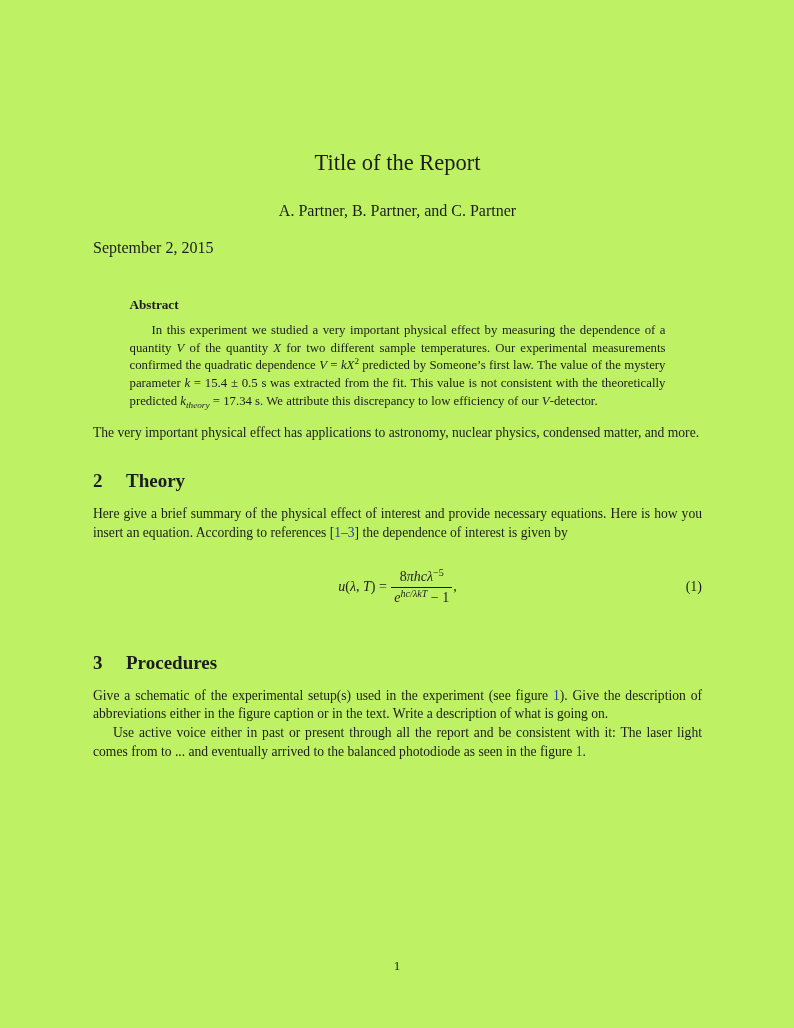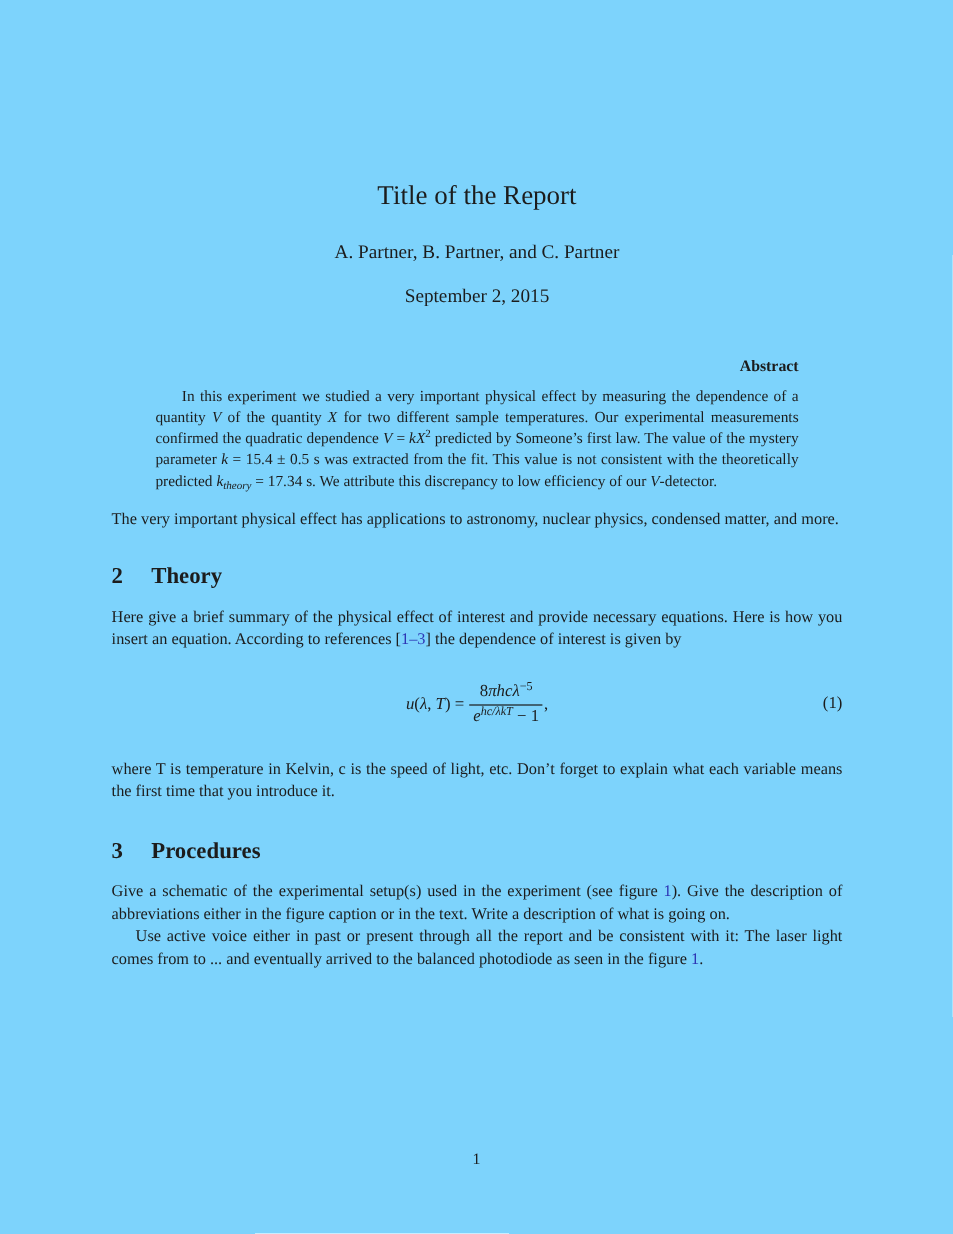--- a/index.html
+++ b/index.html
@@ -7,52 +7,51 @@
     --link:#2d35b5;
   }
   html,body{margin:0;padding:0;background:#ffffff;}
   .page{
     position:relative;
     width:794px;
     height:1028px;
     margin:0 auto;
     box-sizing:border-box;
     padding:150px 92px 0 93px;
-    background:#7dd3fc;
+    background:#bef264;
     color:var(--text);
     font-family:"Liberation Serif","DejaVu Serif",serif;
     overflow:hidden;
   }
   
   .doc-title{
     margin:0;
     font-size:22.5px;
     font-weight:normal;
     text-align:center;
     line-height:1.15;
   }
   .authors{
     margin-top:26px;
     font-size:16px;
     text-align:center;
   }
   .date{
     margin-top:19px;
     font-size:16px;
-    text-align:center;
   }
   
   .abstract{
     width:536px;
     margin:40px auto 0 auto;
   }
   .abstract-heading{
     font-size:13.2px;
     font-weight:bold;
-    text-align:right;
+    text-align:left;
     margin-bottom:9px;
   }
   .abstract-body{
     margin:0;
     font-size:12.8px;
     line-height:1.39;
     text-align:justify;
     text-indent:22px;
   }
   
@@ -139,21 +138,20 @@
   <div class="equation">
     <span class="eq-content">
       <span class="eq-lhs"><span class="seg-i">u</span><span>(</span><span class="seg-i">λ</span><span>, </span><span class="seg-i">T</span><span>) = </span></span><span class="frac">
           <span class="num"><span>8</span><span class="seg-i">πhcλ</span><span class="seg-sup">−5</span></span>
           <span class="den"><span class="seg-i">e</span><span class="seg-sup seg-i">hc/λkT</span><span> − 1</span></span>
         </span><span class="eq-trail">,</span>
     </span>
     <span class="eq-number">(1)</span>
   </div>
 
-  <p class="body noindent cont"><span>where T is temperature in Kelvin, c is the speed of light, etc. Don’t forget to explain what each variable means the first time that you introduce it.</span></p>
 
   <h2 class="section-heading mt-sec3">
     <span class="sec-num">3</span><span>Procedures</span>
   </h2>
   <p class="body noindent"><span>Give a schematic of the experimental setup(s) used in the experiment (see figure </span><span class="seg-link">1</span><span>). Give the description of abbreviations either in the figure caption or in the text. Write a description of what is going on.</span></p>
   <p class="body indent"><span>Use active voice either in past or present through all the report and be consistent with it: The laser light comes from to ... and eventually arrived to the balanced photodiode as seen in the figure </span><span class="seg-link">1</span><span>.</span></p>
 
   <div class="page-number">1</div>
 
 </div>

